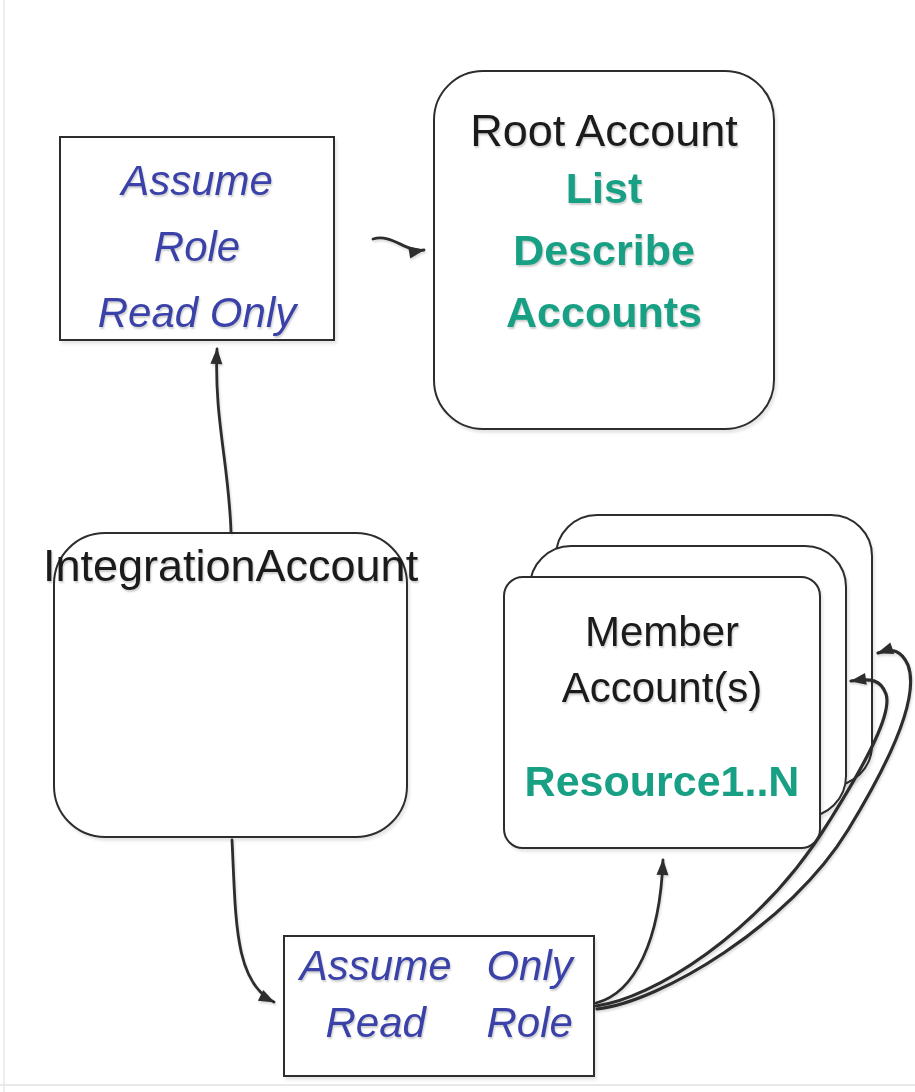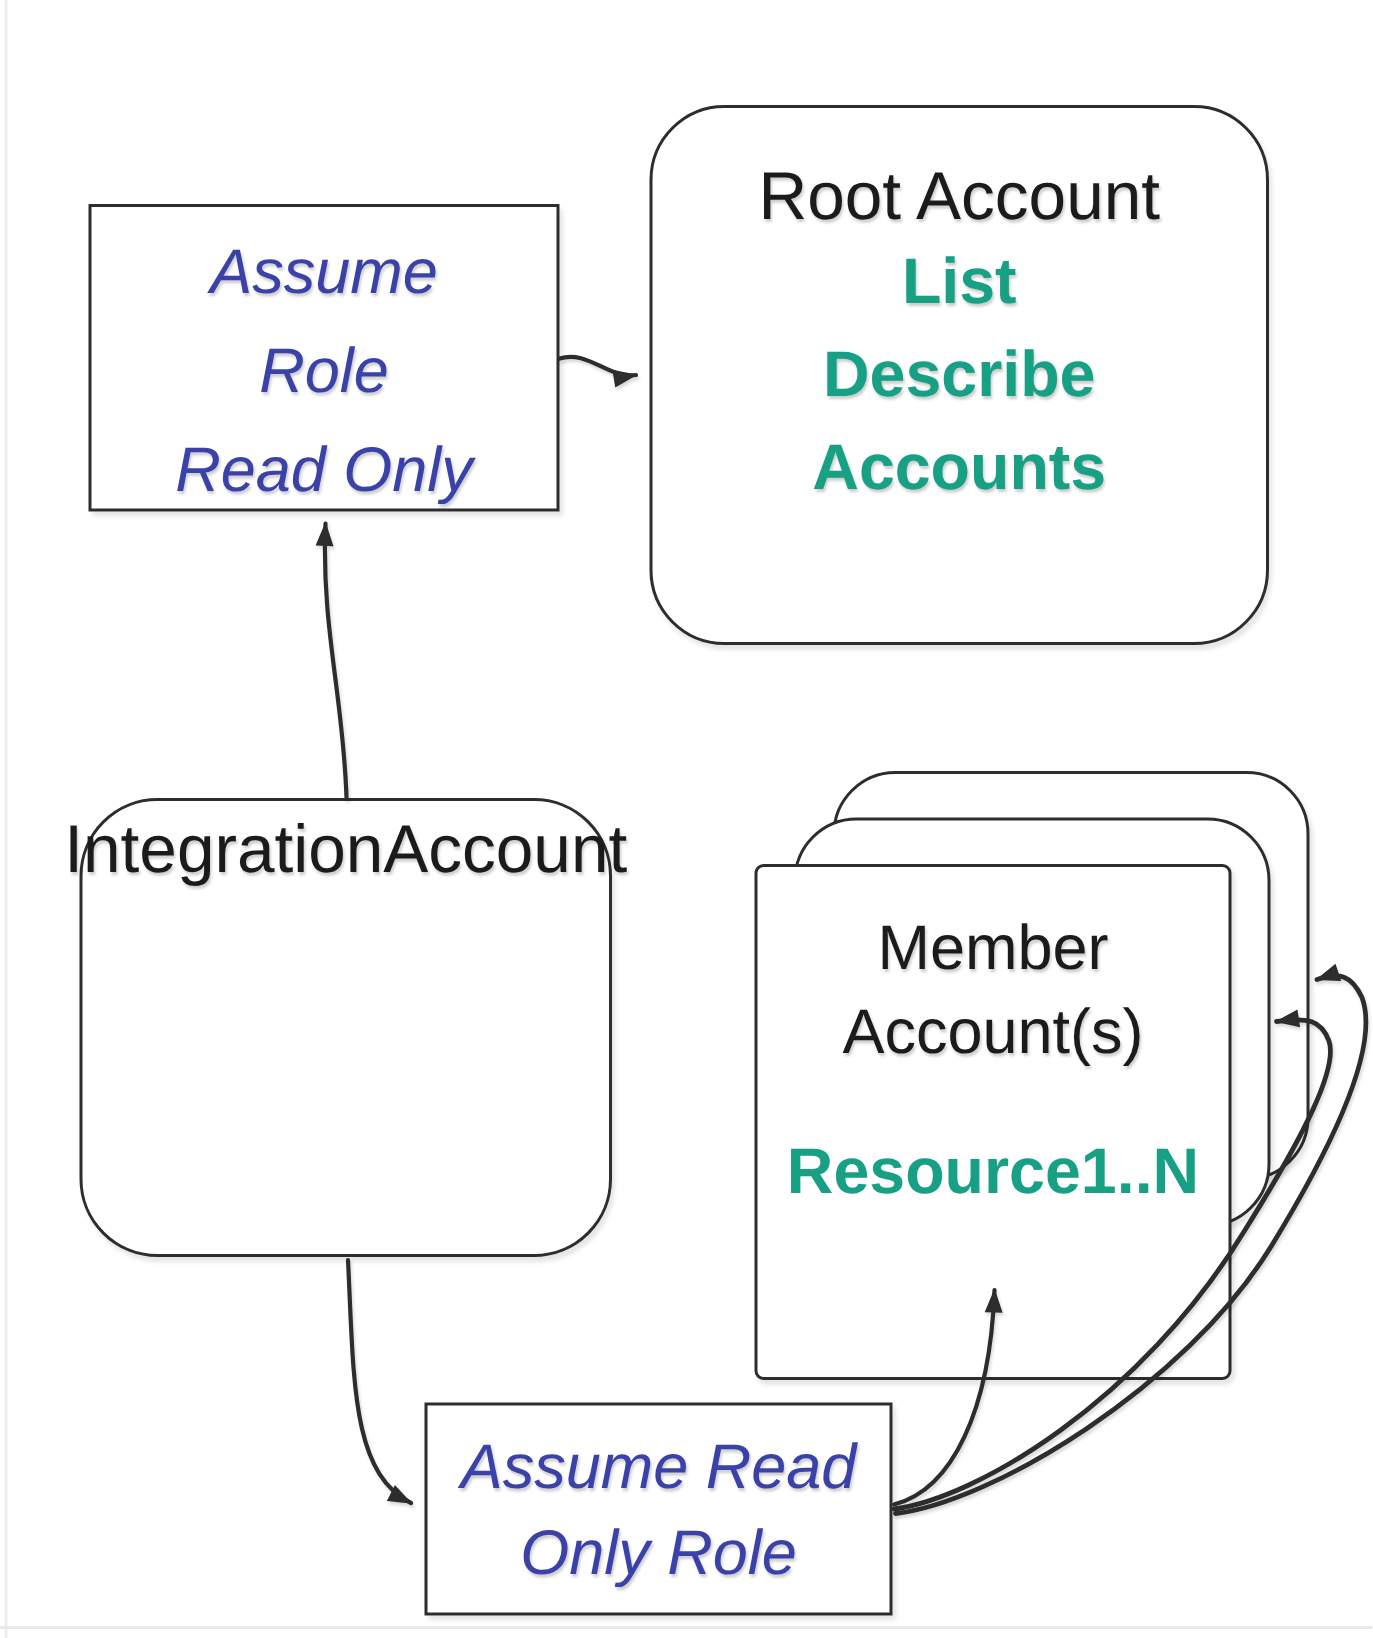--- a/index.html
+++ b/index.html
@@ -24,58 +24,58 @@
     text-align:center;
     box-shadow:2px 3px 3px rgba(0,0,0,0.10);
   }
   .node .line, .node .title { text-shadow:1px 2px 2px rgba(0,0,0,0.20); }
 
   .blue  { color:var(--color-blue,#3a41a8); font-style:italic; }
   .green { color:var(--color-green,#18a085); font-weight:bold; }
 
   
   .assume-top {
-    left:59px; top:136px; width:314px; height:205px;
+    left:59px; top:136px; width:276px; height:205px;
     border-width:2.5px;
     padding-top:10px;
   }
   .assume-top .line { font-size:42px; line-height:66px; }
 
   
   .root {
-    left:433px; top:70px; width:413px; height:360px;
+    left:433px; top:70px; width:342px; height:360px;
     border-radius:50px;
   }
   .root .title { margin-top:32px; font-size:45px; line-height:53px; }
   .root .actions { }
   .root .actions .line { font-size:43px; line-height:62px; }
 
   
   .integration {
     left:53px; top:532px; width:355px; height:306px;
     border-radius:52px;
     display:flex; flex-direction:row; justify-content:center;
   }
   .integration .line { font-size:45px; line-height:64px; }
 
   
   .member-back  { left:555px; top:514px; width:318px; height:273px; border-radius:42px; }
   .member-mid   { left:529px; top:545px; width:318px; height:273px; border-radius:42px; }
   .member-front {
-    left:503px; top:576px; width:318px; height:344px; border-radius:6px;
+    left:503px; top:576px; width:318px; height:273px; border-radius:20px;
     padding-top:26px;
   }
   .member-front .line { font-size:42px; line-height:56px; }
   .member-front .resource { font-size:43px; line-height:50px; margin-top:40px; }
 
   
   .assume-bottom {
     left:283px; top:935px; width:312px; height:142px;
     border-width:2.5px;
-    display:flex; flex-direction:column; justify-content:center;
+    display:flex; flex-direction:row; justify-content:center;
   }
   .assume-bottom .line { font-size:42px; line-height:57px; }
 
   
   .arrows {
     position:absolute; left:0; top:0;
     pointer-events:none;
     filter:drop-shadow(1px 2px 1px rgba(0,0,0,0.15));
   }
   .arrows path.edge {

